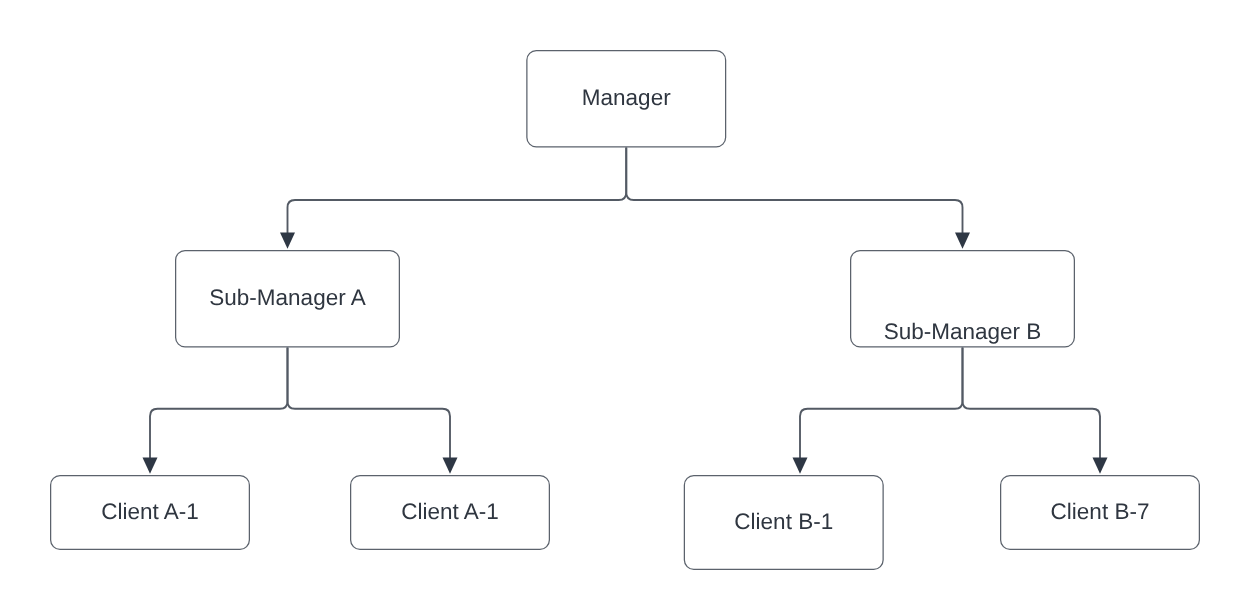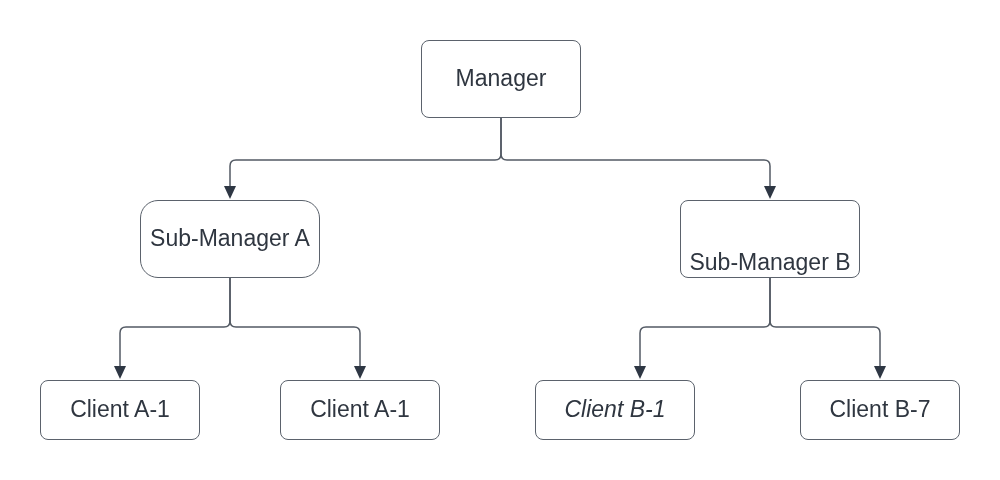--- a/index.html
+++ b/index.html
@@ -37,32 +37,32 @@
     box-sizing: border-box;
     background: var(--node_fill, #ffffff);
     border: 1.5px solid var(--node_border, #5b626c);
     border-radius: 8px;
     display: flex;
     align-items: center;
     justify-content: center;
     text-align: center;
   }
   .node-label {
-    font-size: 23px;
+    font-size: 18px;
     line-height: 1.2;
     color: var(--text, #2f3640);
     white-space: nowrap;
   }
   
   #node-manager        { left: 421px; top: 40px;  width: 160px; height: 78px; }
-  #node-sub-manager-a  { left: 140px; top: 200px; width: 180px; height: 78px; border-radius: 18px; }
+  #node-sub-manager-a  { left: 140px; top: 200px; width: 180px; height: 78px; }
   #node-sub-manager-b  { left: 680px; top: 200px; width: 180px; height: 78px; align-items: flex-end; }
   #node-client-a1      { left: 40px;  top: 380px; width: 160px; height: 60px; justify-content: center; }
   #node-client-a2      { left: 280px; top: 380px; width: 160px; height: 60px; }
-  #node-client-b1      { left: 535px; top: 380px; width: 160px; height: 60px; font-style: italic; }
+  #node-client-b1      { left: 547px; top: 380px; width: 160px; height: 76px; }
   #node-client-b2      { left: 800px; top: 380px; width: 160px; height: 60px; }
 </style>
 </head>
 <body>
 
 <div class="canvas">
 
   <svg class="edges" viewBox="0 0 1000 480" xmlns="http://www.w3.org/2000/svg" aria-hidden="true">
 
     <path d="M501,118 V154 Q501,160 495,160 H236 Q230,160 230,166 V187"></path>

